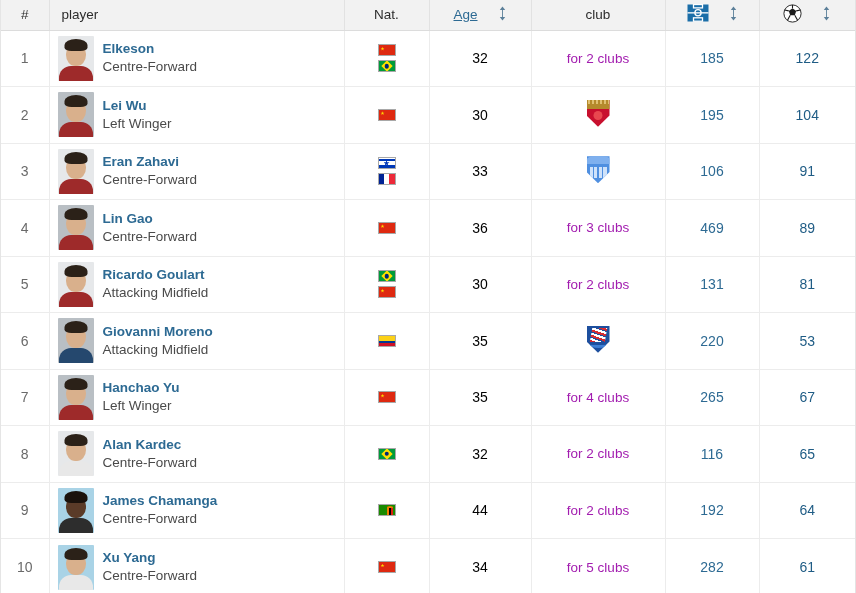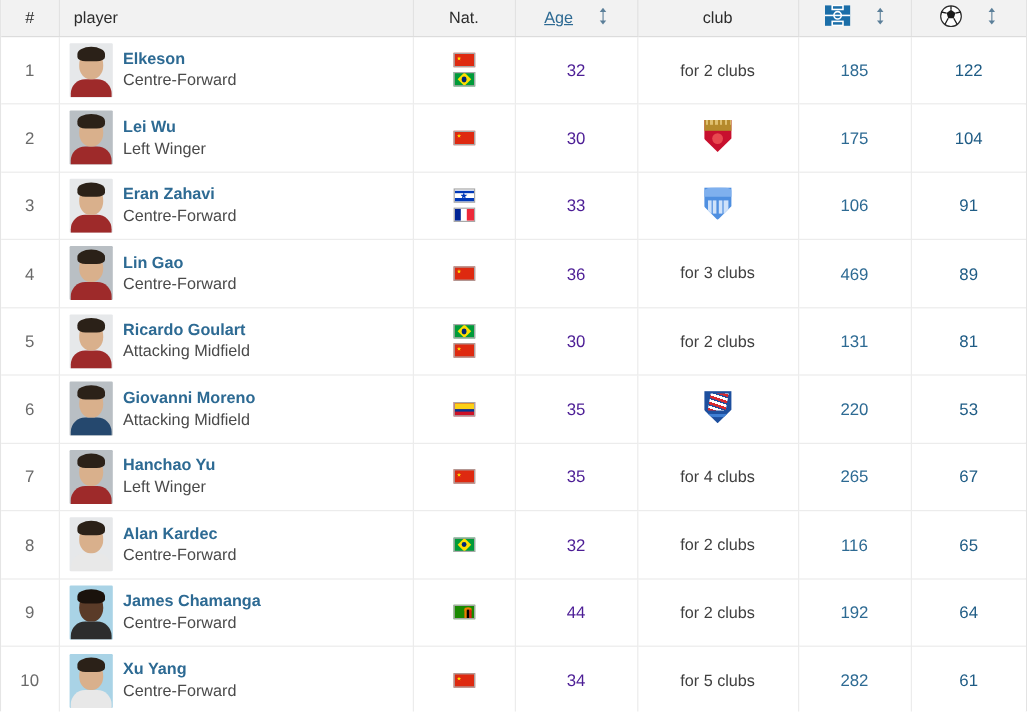--- a/index.html
+++ b/index.html
@@ -208,22 +208,22 @@
   .flag.zm .zbars i { flex: 1; display: block; }
   .flag.zm .zbars i:nth-child(1) { background: #ef7d00; }
   .flag.zm .zbars i:nth-child(2) { background: #000000; }
   .flag.zm .zbars i:nth-child(3) { background: #de2010; }
   .flag.zm .eagle {
     position: absolute; right: 1.5px; top: 0.5px;
     width: 6px; height: 3px; background: #ef7d00;
     border-radius: 50% 50% 0 0;
   }
 
-  td.age-cell  { text-align: center; color: #4c1d95; font-size: 14px; margin-left: 32px; }
-  td.club-cell { text-align: center; color: #404040; font-size: 13.5px; }
+  td.age-cell  { text-align: center; color: #000000; font-size: 14px; margin-left: 32px; }
+  td.club-cell { text-align: center; color: #a21caf; font-size: 13.5px; }
   td.apps-cell { text-align: center; color: #2d6a93; font-size: 14px; }
   td.goals-cell{ text-align: center; color: #1f5c85; font-size: 14px; font-weight: normal; }
 
   .club-logo { display: inline-block; width: 23px; height: 27px; position: relative; }
   .crest {
     position: absolute; inset: 0;
     clip-path: polygon(0% 0%, 100% 0%, 100% 58%, 50% 100%, 0% 58%);
   }
   
   .crest.port { background: #c8102e; }
@@ -402,21 +402,21 @@
           <td class="nat-cell">
             <div class="flags">
               <span class="flag cn"></span>
             </div>
           </td>
           <td class="age-cell">30</td>
           <td class="club-cell"><span class="club-logo"><span class="crest port">
                 <span class="crown"></span>
                 <span class="inner"></span>
               </span></span></td>
-          <td class="apps-cell">175</td>
+          <td class="apps-cell">195</td>
           <td class="goals-cell last">104</td>
         </tr>
         <tr>
           <td class="rank-cell">3</td>
           <td class="player-cell">
             <div class="player-wrap">
               <span class="photo bg-light  ">
                 <span class="body"></span>
                 <span class="head"></span>
                 <span class="hair"></span>

